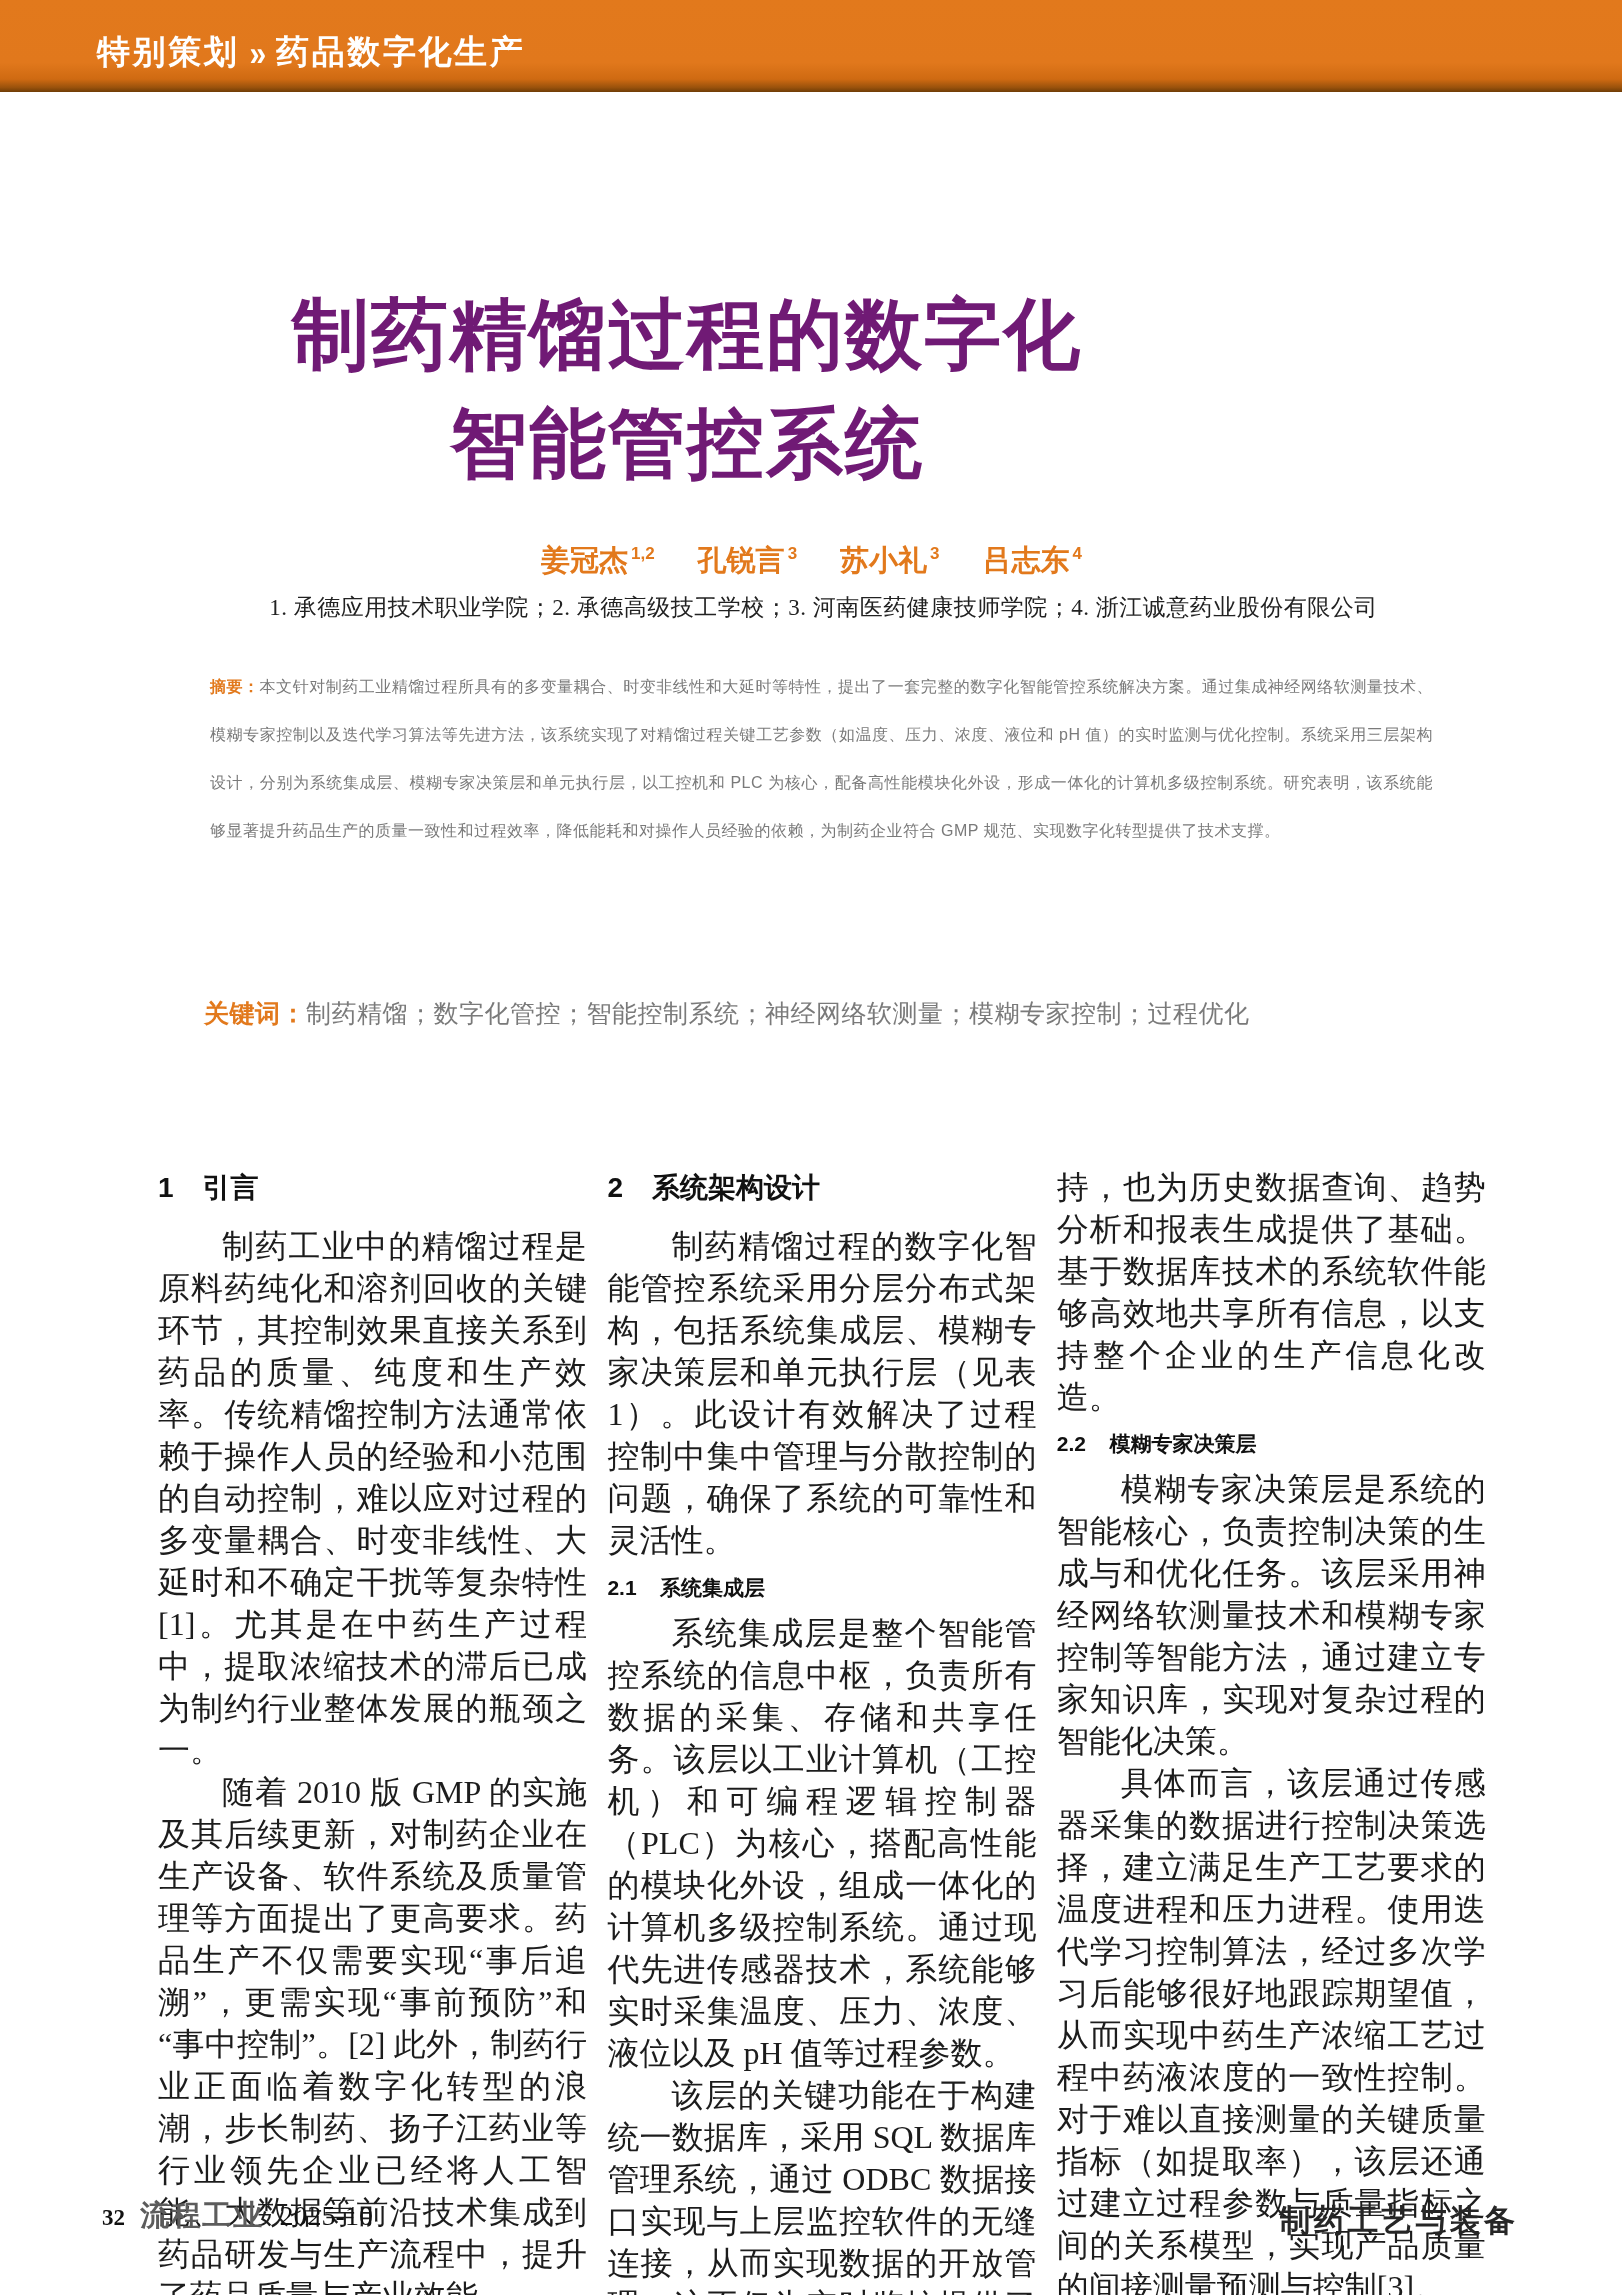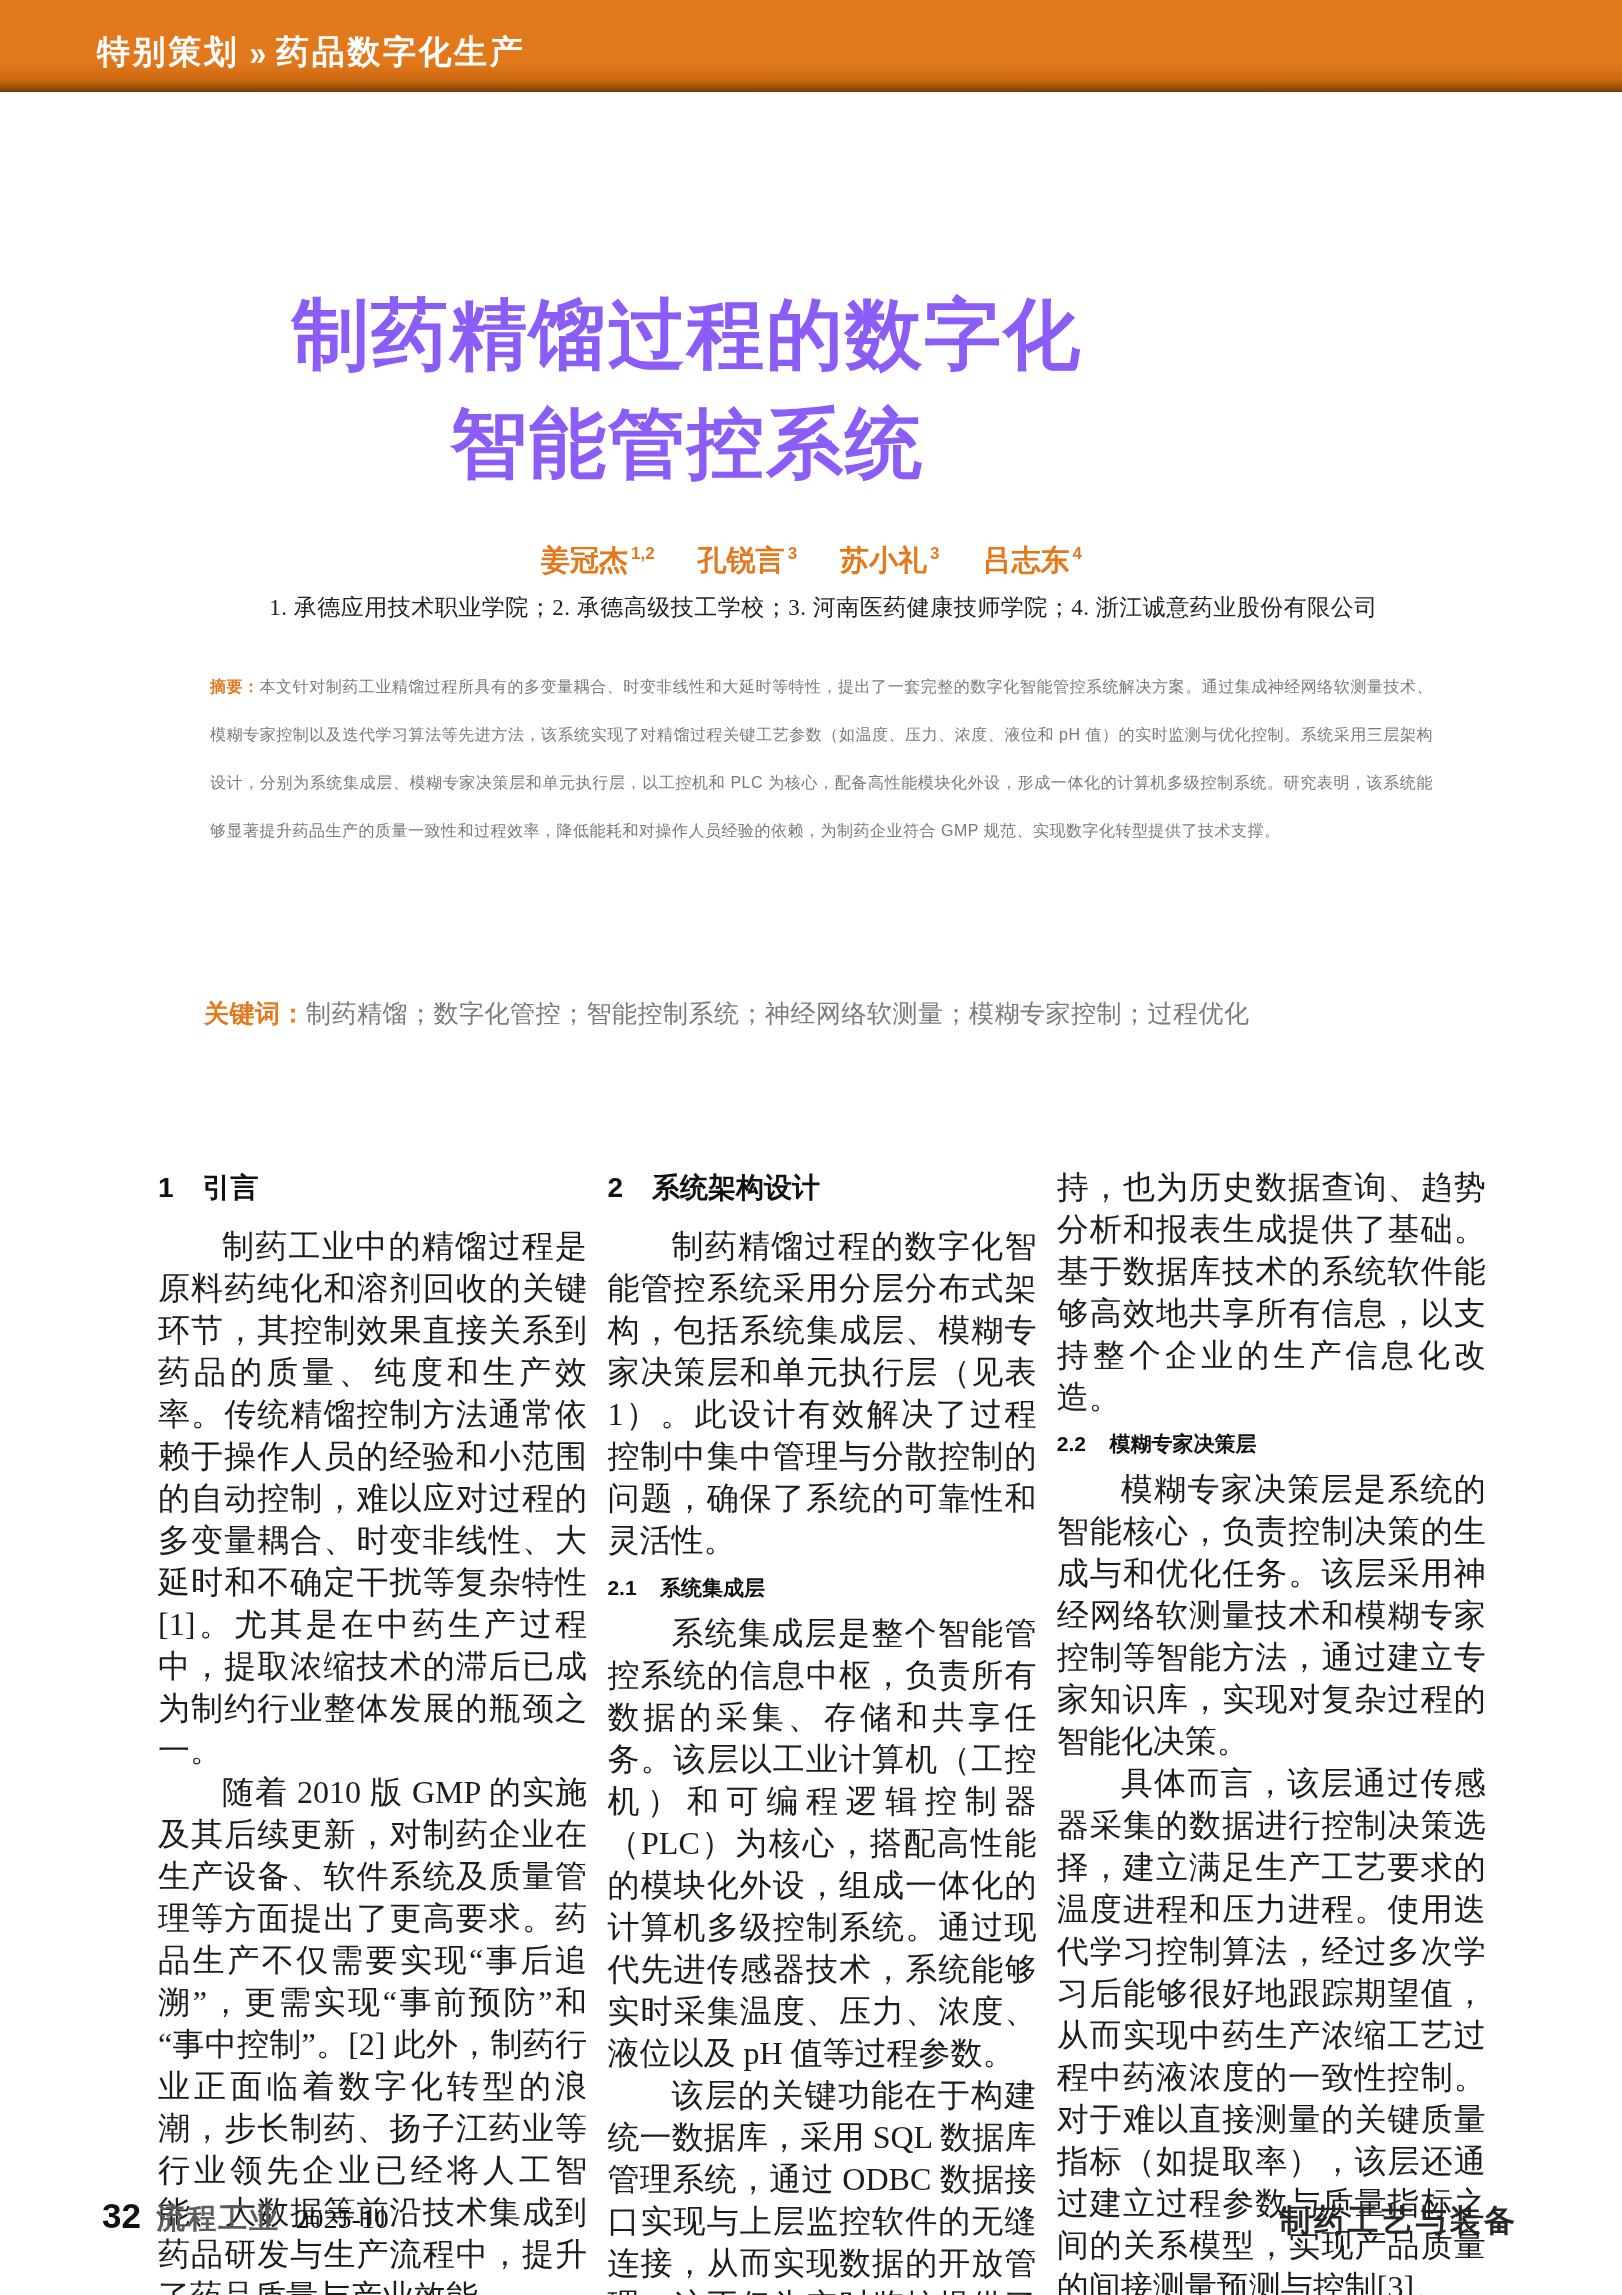--- a/index.html
+++ b/index.html
@@ -14,21 +14,21 @@
   }
   .header-text{
     position:absolute;left:97px;top:30px;
     font-size:33px;font-weight:bold;color:#ffffff;letter-spacing:2.6px;
     display:flex;align-items:center;gap:10px;
   }
   .header-text .chev{font-size:30px;letter-spacing:0;transform:scaleY(1.15);}
   
   .title-block{
     position:absolute;top:280px;left:0;width:1374px;text-align:center;
-    font-weight:bold;color:#8b5cf6;font-size:77px;line-height:109px;letter-spacing:2px;
+    font-weight:bold;color:#701a75;font-size:77px;line-height:109px;letter-spacing:2px;
   }
   
   .authors{
     position:absolute;top:541px;left:0;width:1623px;text-align:center;
     color:#e2791c;font-weight:bold;font-size:29px;
   }
   .author{margin:0 17.4px;white-space:nowrap;text-align:center;}
   .author sup{font-size:17px;font-weight:bold;margin-left:3.1px;}
   
   .affiliations{
@@ -62,21 +62,21 @@
   .col p{
     font-family:"Liberation Serif","DejaVu Serif",serif;
     font-size:32px;line-height:42px;color:#1c1c1c;
     text-align:justify;text-indent:2em;margin:0;
   }
   .col p.cont{text-indent:0;}
   
   .footer-left{
     position:absolute;top:2196px;left:102px;display:flex;align-items:baseline;gap:15.3px;
   }
-  .footer-left .pg{font-family:Liberation Sans, sans-serif;font-weight:bold;font-size:35px;color:#111111;}
+  .footer-left .pg{font-family:Liberation Serif, serif;font-weight:bold;font-size:23px;color:#111111;}
   .footer-left .jr{font-weight:bold;font-size:29px;color:#5c5c5c;letter-spacing:2px;}
   .footer-left .is{font-family:"Liberation Serif",serif;font-size:28px;color:#111111;}
   .footer-right{
     position:absolute;top:2200px;right:105px;
     font-size:31px;font-weight:bold;color:#262626;letter-spacing:3.1px;
   }
 </style>
 </head>
 <body>
 

